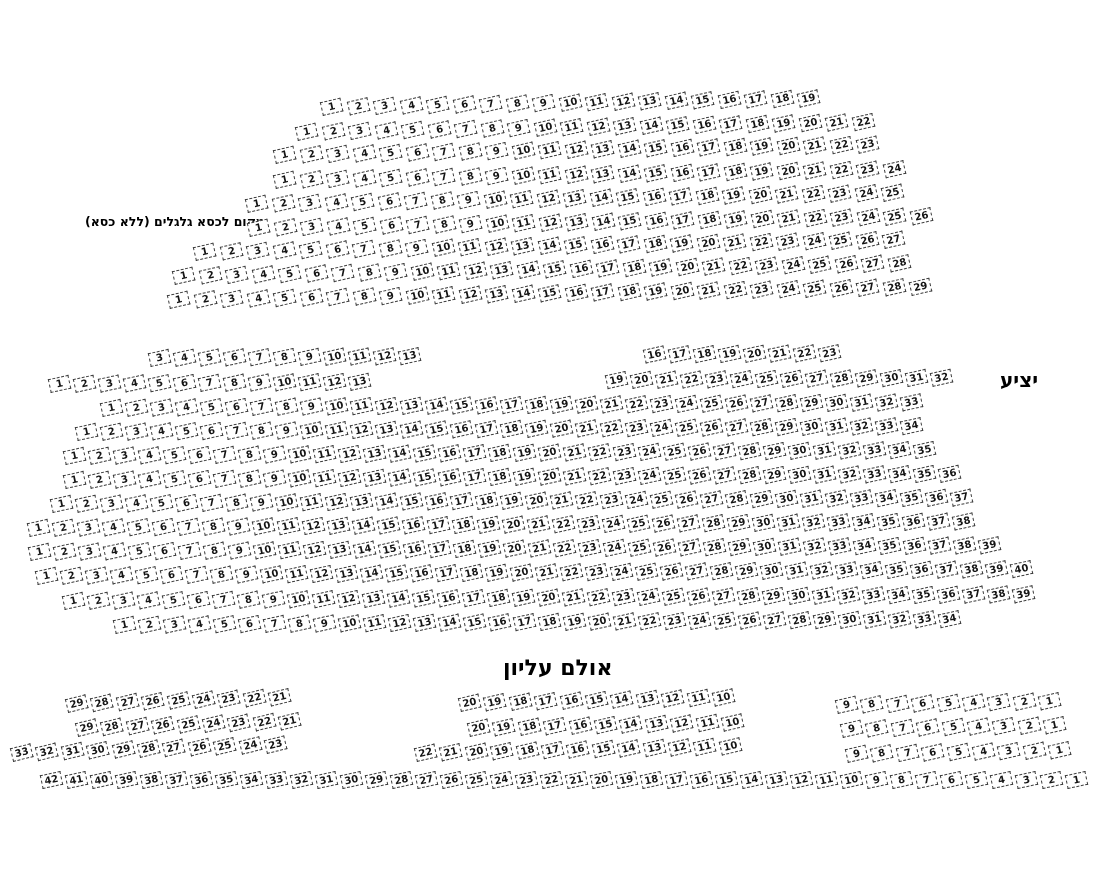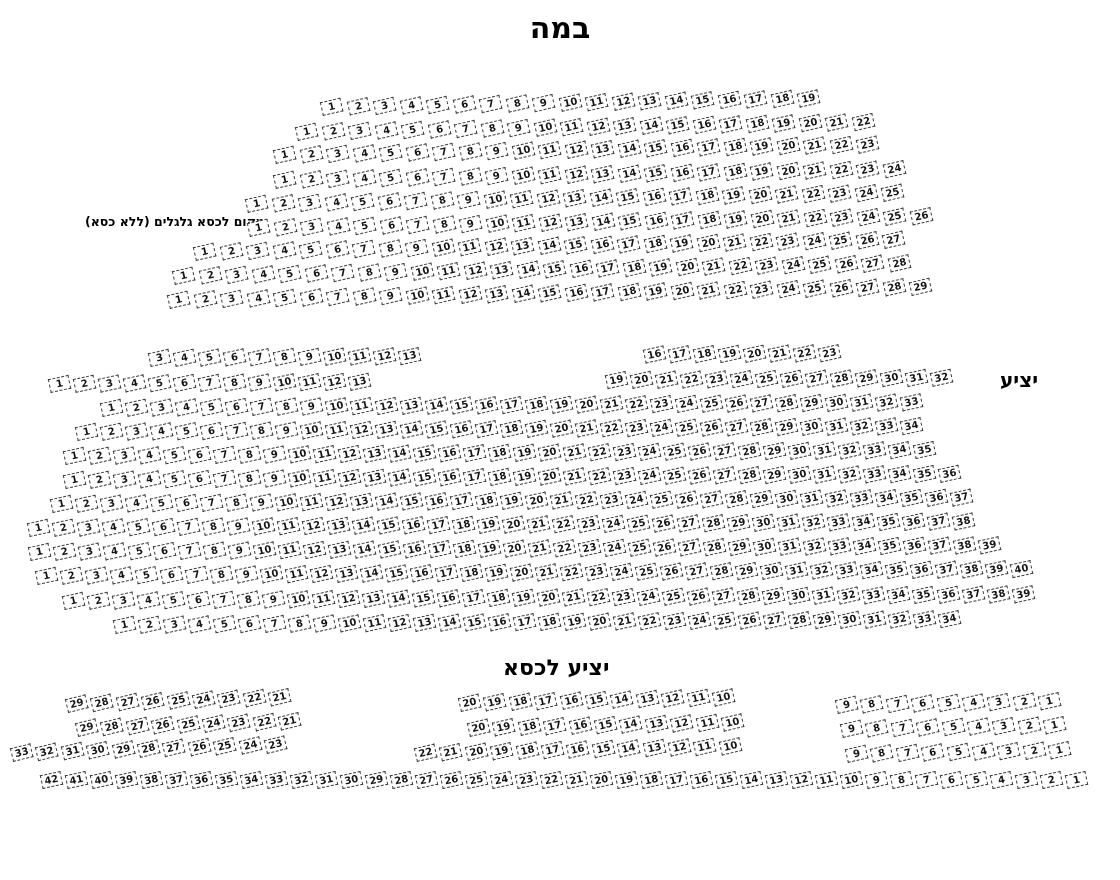--- a/index.html
+++ b/index.html
@@ -16,24 +16,23 @@
   .seat-row{position:absolute;height:0;transform-origin:0 0;}
   .seat{position:absolute;top:0;width:21px;height:14px;box-sizing:border-box;
     border:1px dashed #3d3d3d;background:#fff;transform:rotate(-12deg);
     display:flex;align-items:center;justify-content:center;
     font-size:10px;font-weight:bold;color:#141414;line-height:1;pointer-events:auto;cursor:pointer;}
 </style>
 </head>
 <body>
 
 <div class="canvas">
-  <div class="big-title" dir="rtl">במה</div>
   <div class="wheelchair-note" dir="rtl">מקום לכסא גלגלים (ללא כסא)</div>
   <div class="side-label hall-label" dir="rtl">יציע</div>
-  <div class="side-label balcony-label" dir="rtl">יציע לכסא</div>
+  <div class="side-label balcony-label" dir="rtl">אולם עליון</div>
 
   <div class="section">
       <div class="seat-row" style="left: 321px; top: 100px; transform: rotate(-1deg);">
         <div class="seat" style="left: 0px;">1</div>
         <div class="seat" style="left: 26.5px;">2</div>
         <div class="seat" style="left: 53px;">3</div>
         <div class="seat" style="left: 79.5px;">4</div>
         <div class="seat" style="left: 106px;">5</div>
         <div class="seat" style="left: 132.5px;">6</div>
         <div class="seat" style="left: 159px;">7</div>

